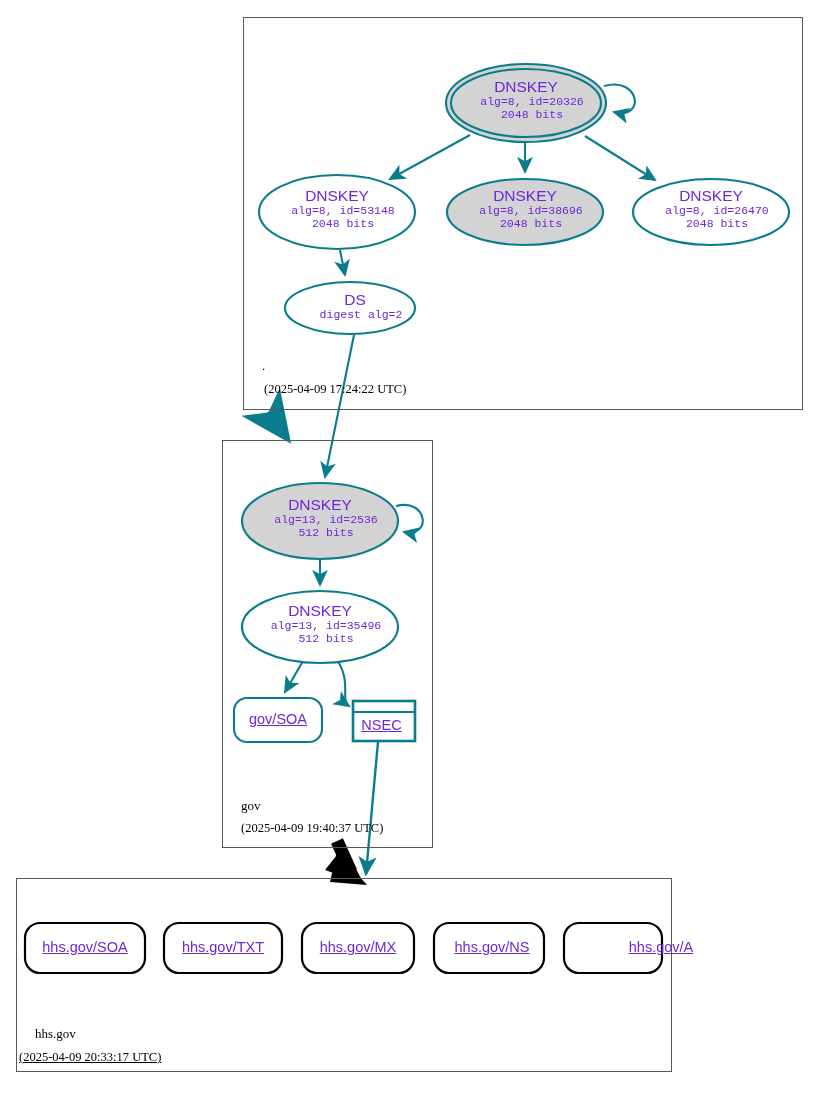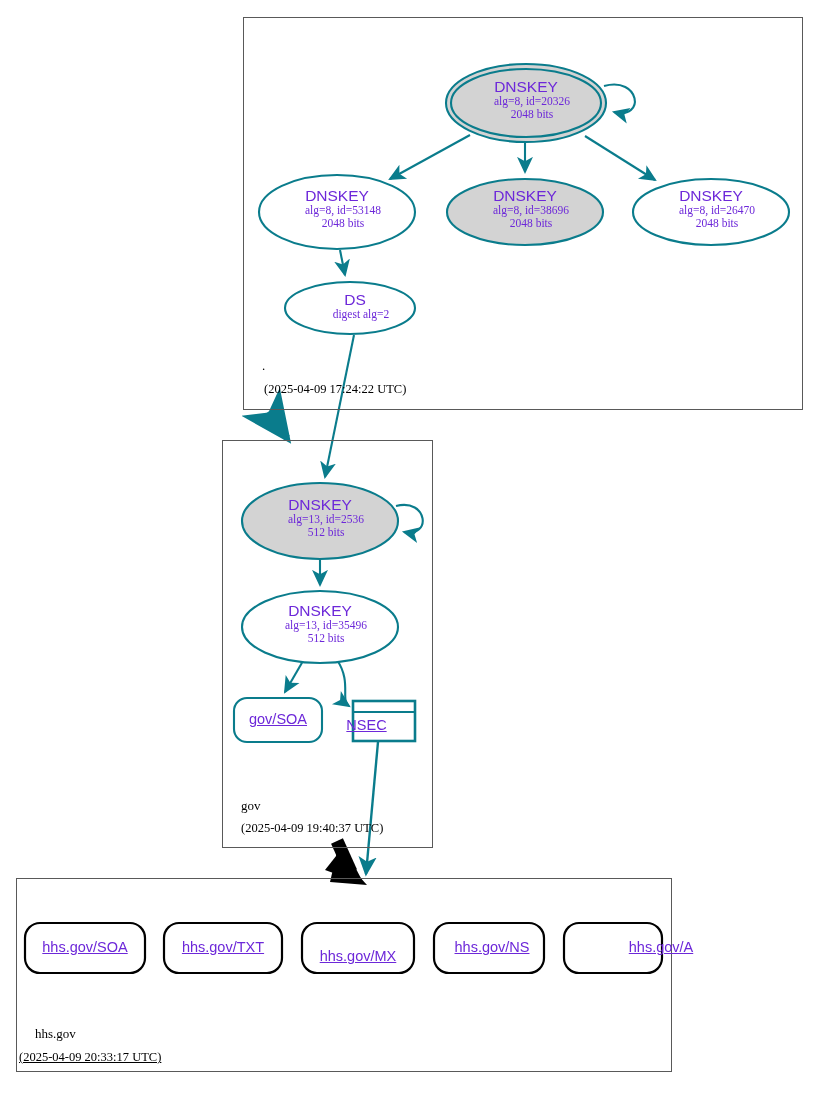--- a/index.html
+++ b/index.html
@@ -52,21 +52,21 @@
     white-space: nowrap;
     color: #6d28d9;
     pointer-events: none;
   }
   .t-title {
     font-family: "Liberation Sans", sans-serif;
     font-size: 15.5px;
     line-height: 17px;
   }
   .t-sub {
-    font-family: Liberation Serif, serif;
+    font-family: Liberation Mono, monospace;
     font-size: 11.5px;
     line-height: 13px;
     padding-left: 12px;
   }
   .t-plain {
     font-family: "Liberation Sans", sans-serif;
     font-size: 14.5px;
     line-height: 17px;
     text-decoration: underline;
   }
@@ -247,21 +247,21 @@
   </div>
 
   <div class="node-label" style="left:240px; top:602px; width:160px;">
     <div class="t-title">DNSKEY</div>
     <div class="t-sub">alg=13, id=35496</div>
     <div class="t-sub">512 bits</div>
   </div>
 
   <div class="node-label t-plain" style="left:234px; top:711px; width:88px;">gov/SOA</div>
 
-  <div class="node-label t-plain" style="left:344px; top:717px; width:45px;">NSEC</div>
+  <div class="node-label t-plain" style="left:359px; top:717px; width:45px;">NSEC</div>
 
   <div class="node-label t-plain" style="left:25px; top:939px; width:120px;">hhs.gov/SOA</div>
   <div class="node-label t-plain" style="left:164px; top:939px; width:118px;">hhs.gov/TXT</div>
-  <div class="node-label t-plain" style="left:302px; top:939px; width:112px;margin-top:9px;">hhs.gov/MX</div>
+  <div class="node-label t-plain" style="left:302px; top:939px; width:112px;">hhs.gov/MX</div>
   <div class="node-label t-plain" style="left:434px; top:939px; width:116px;">hhs.gov/NS</div>
   <div class="node-label t-plain" style="left:564px; top:939px; width:98px;padding-left:48px;">hhs.gov/A</div>
 
 </div>
 
 </body></html>

